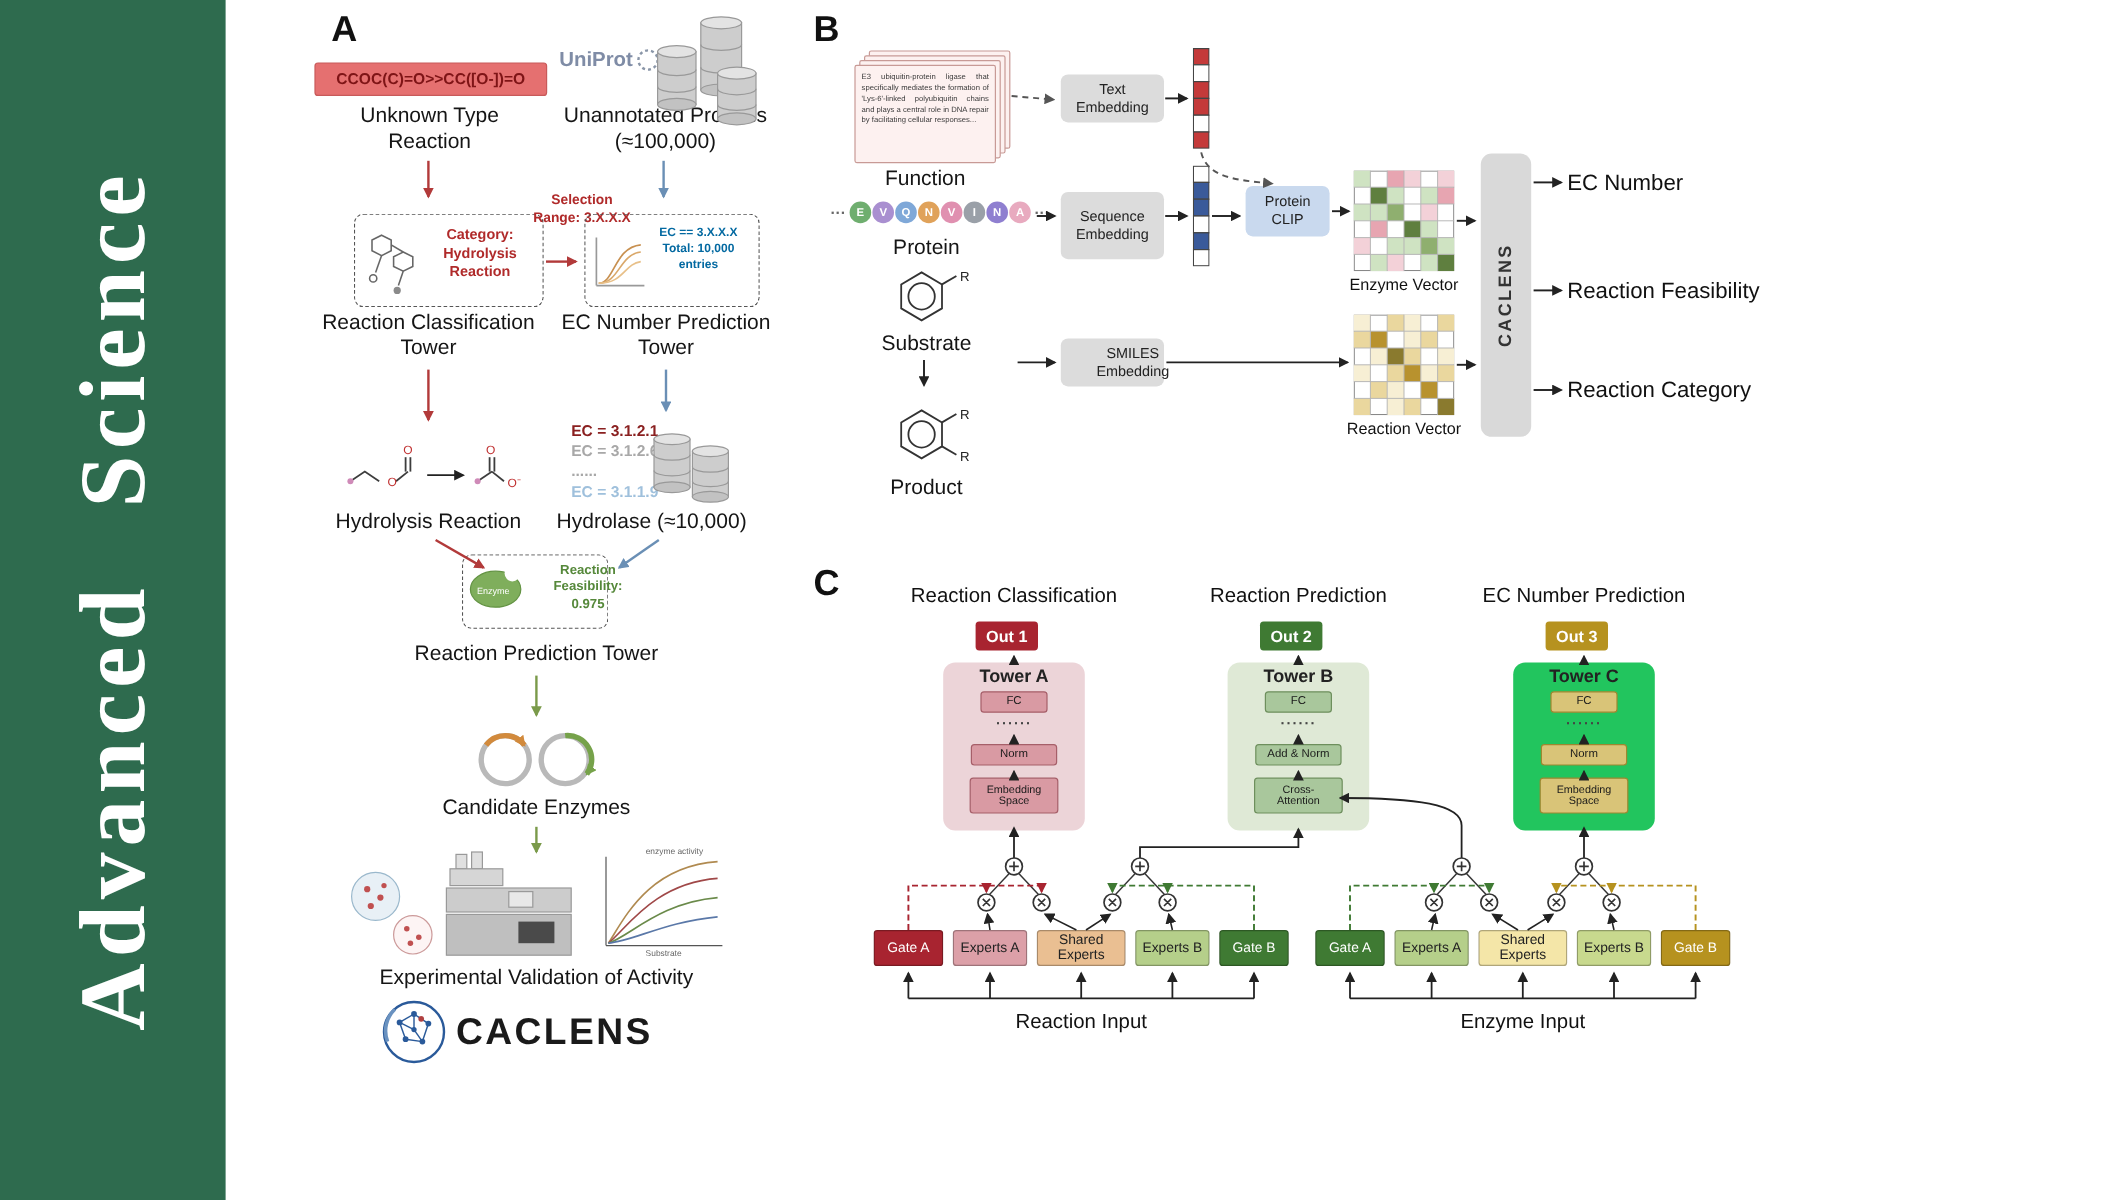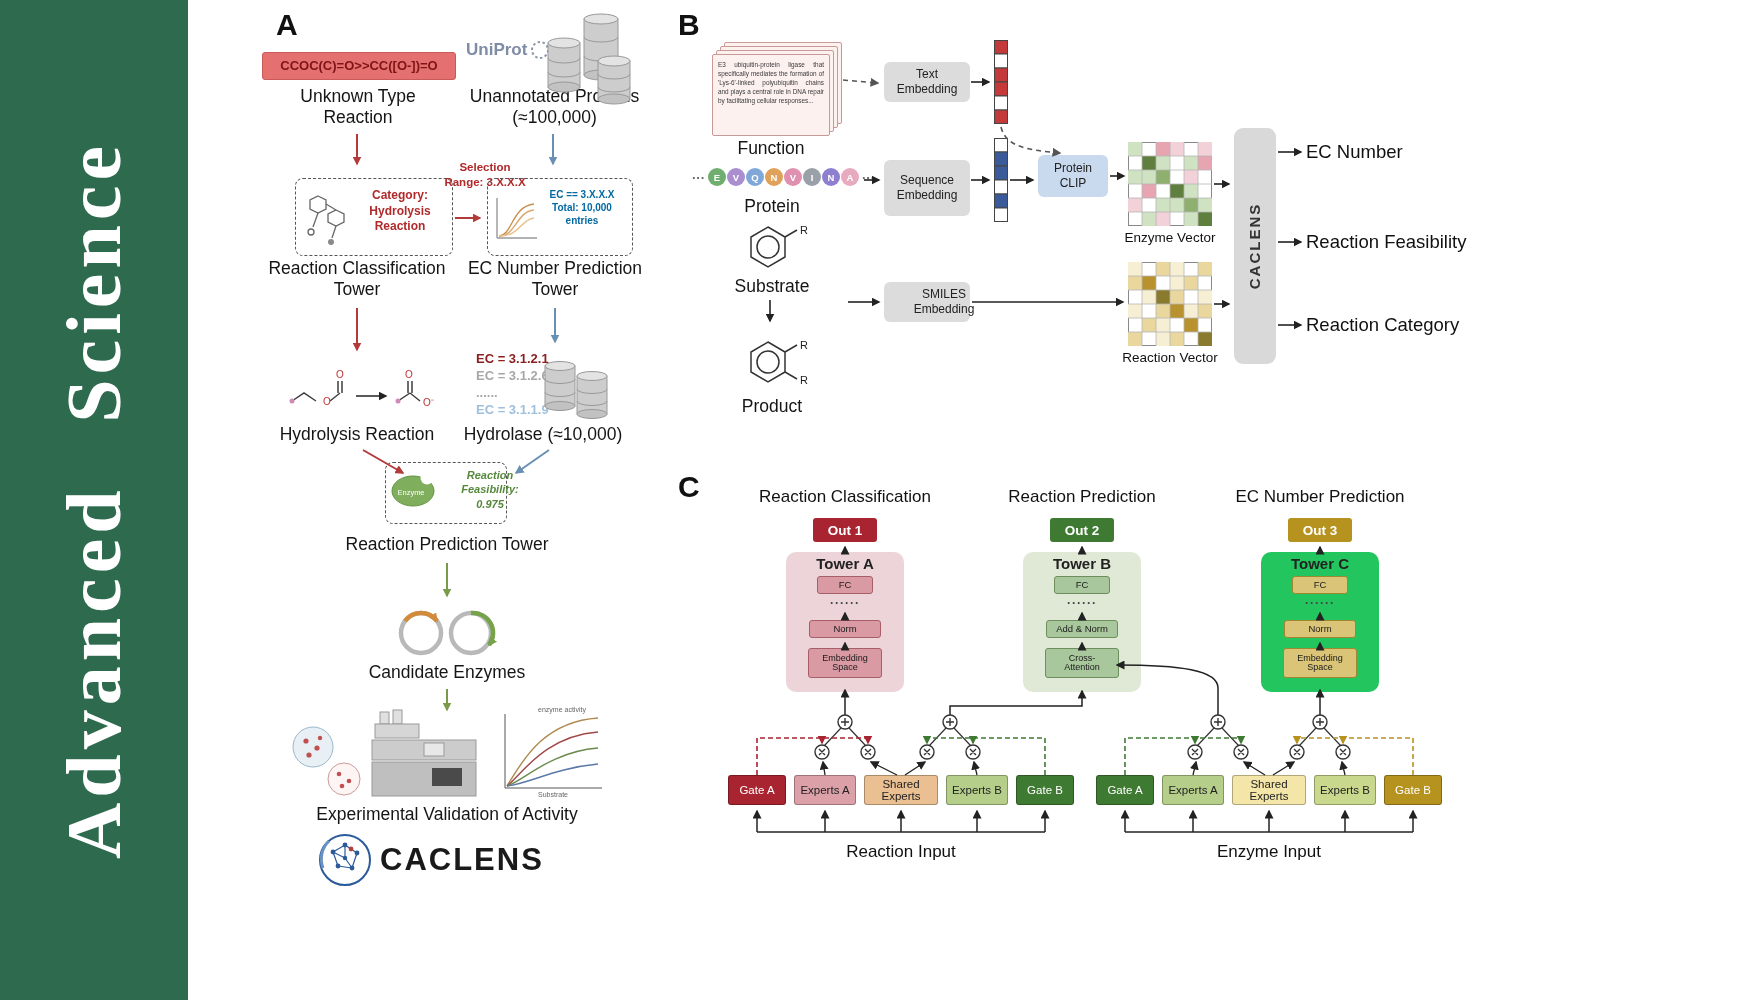--- a/index.html
+++ b/index.html
@@ -26,21 +26,21 @@
   .card.front { font-size:6.4px; line-height:1.42; color:#3a3a3a; padding:5px; text-align:justify; overflow:hidden; }
   .seqrow { position:absolute; display:flex; align-items:center; gap:1px; }
   .sc { width:18px; height:18px; border-radius:50%; color:#fff; font-size:9.5px; font-weight:bold;
         display:flex; align-items:center; justify-content:center; flex:0 0 auto; }
   .sdots { color:#666; font-size:13px; font-weight:bold; margin:0 2px; }
   .gbox { position:absolute; background:var(--embed_gray,#dcdcdc); border-radius:6px; display:flex; align-items:center;
           justify-content:center; text-align:center; font-size:12px; line-height:1.25; color:#222; padding:2px; }
   .veclbl { position:absolute; text-align:center; font-size:13.5px; color:#111; }
   .outarrow-lbl { position:absolute; font-size:18.5px; color:#111; white-space:nowrap; }
   .hdr { position:absolute; top:487px; width:220px; text-align:center; font-size:17px; color:#111; }
-  .outbox { position:absolute; top:518px; width:64px; height:24px; border-radius:3px; color:#fff; font-weight:bold;
+  .outbox { position:absolute; top:518px; width:52px; height:24px; border-radius:3px; color:#fff; font-weight:bold;
             font-size:13.5px; display:flex; align-items:center; justify-content:center; }
   .tower { position:absolute; top:552px; width:118px; height:140px; border-radius:10px; }
   .t-a { background:#ecd4d8; } .t-b { background:#dfe9d6; } .t-c { background:#22c55e; }
   .tname { position:absolute; top:3px; left:0; right:0; text-align:center; font-size:15px; font-weight:bold; color:#222; }
   .ibox { position:absolute; left:50%; transform:translateX(-50%); display:flex; align-items:center; justify-content:center;
           text-align:center; border-radius:3px; font-size:9.5px; line-height:1.05; color:#1a1a1a; border:1px solid #888; }
   .t-a .ibox { background:#d99aa3; border-color:#a65f69; }
   .t-b .ibox { background:#a9c79c; border-color:#6e8f5d; }
   .t-c .ibox { background:#d9c478; border-color:#9e8830; }
   .fc { top:24px; width:56px; height:18px; }
@@ -82,21 +82,21 @@
 
 <div class="eclist">
   <div style="color:#8a2020">EC = 3.1.2.1</div>
   <div style="color:#a8a8a8">EC = 3.1.2.6</div>
   <div style="color:#a8a8a8">......</div>
   <div style="color:#9fc0dc">EC = 3.1.1.9</div>
 </div>
 <div class="lbl" style="left:448px;top:424px;width:190px;">Hydrolase (≈10,000)</div>
 
 <div class="dashbox" style="left:385px;top:462px;width:122px;height:62px;"></div>
-<div class="greentxt" style="left:458px;top:468px;width:64px;font-style:italic;">Reaction Feasibility: 0.975</div>
+<div class="greentxt" style="left:458px;top:468px;width:64px;">Reaction Feasibility: 0.975</div>
 <div class="lbl" style="left:327px;top:534px;width:240px;">Reaction Prediction Tower</div>
 <div class="lbl" style="left:347px;top:662px;width:200px;">Candidate Enzymes</div>
 <div class="lbl" style="left:247px;top:804px;width:400px;">Experimental Validation of Activity</div>
 <div class="caclens-word">CACLENS</div>
 
 <div class="plabel" style="left:678px;top:8px;">B</div>
 <div>
   <div class="card" style="left:724px;top:42px;"></div>
   <div class="card" style="left:720px;top:46px;"></div>
   <div class="card" style="left:716px;top:50px;"></div>

